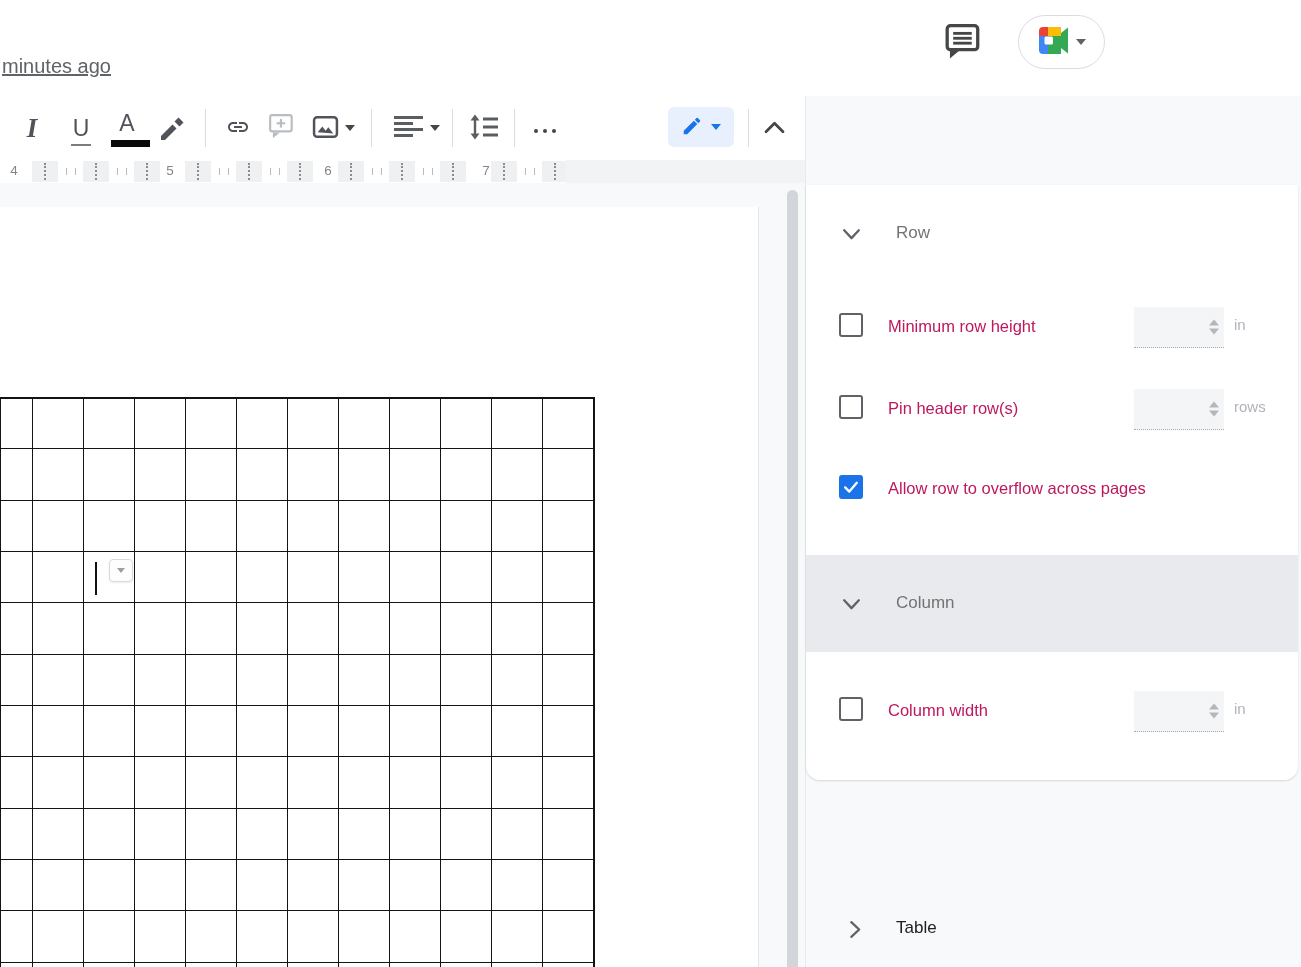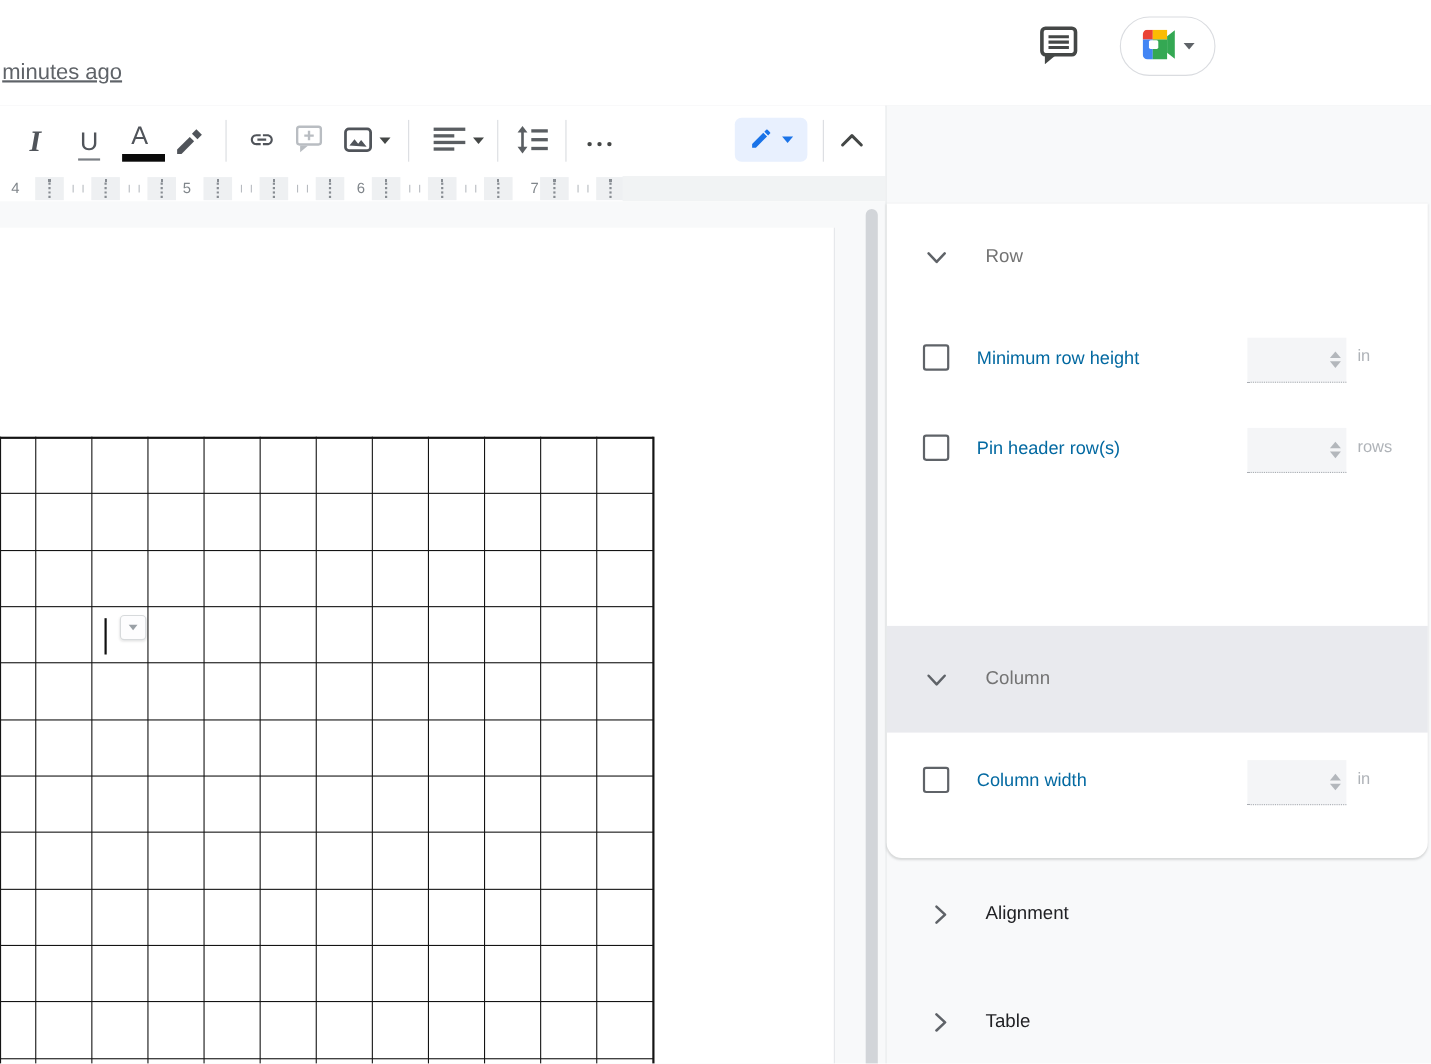--- a/index.html
+++ b/index.html
@@ -55,21 +55,21 @@
   .pcard{position:absolute;left:0;top:89px;width:492px;height:595px;background:#fff;border-radius:0 0 14px 14px;box-shadow:0 1px 2px rgba(60,64,67,.18);}
   .sechead{position:absolute;left:0;width:100%;height:97px;}
   .sechead .chev{position:absolute;left:34px;top:50%;margin-top:-11px;}
   .sechead .slbl{position:absolute;left:90px;top:50%;transform:translateY(-54%);font-size:17px;font-weight:500;color:#737373;}
   .colbar{background:#e9eaee;}
   .crow{position:absolute;left:0;width:100%;height:46px;}
   .cb{position:absolute;left:33px;top:0;width:24px;height:24px;border:2px solid #5f6368;border-radius:3px;box-sizing:border-box;display:flex;align-items:center;justify-content:center;}
   .cb svg{visibility:hidden;}
   .cb.on{background:#1a73e8;border-color:#1a73e8;}
   .cb.on svg{visibility:visible;}
-  .crow .clbl{position:absolute;left:82px;top:13px;transform:translateY(-50%);font-size:16.5px;color:#0369a1;white-space:nowrap;}
+  .crow .clbl{position:absolute;left:82px;top:13px;transform:translateY(-50%);font-size:16.5px;color:#be185d;white-space:nowrap;}
   .field{position:absolute;left:328px;top:-6px;width:90px;height:41px;background:#f4f5f7;border-bottom:1px dotted #a9adb2;box-sizing:border-box;}
   .field .fval{position:absolute;left:8px;top:10px;font-size:15px;color:#3c4043;}
   .spinner{position:absolute;right:5px;top:50%;transform:translateY(-50%);display:flex;flex-direction:column;gap:3px;align-items:center;}
   .spinner .up{width:0;height:0;border-left:5.5px solid transparent;border-right:5.5px solid transparent;border-bottom:6.5px solid #b3b7bc;}
   .spinner .dn{width:0;height:0;border-left:5.5px solid transparent;border-right:5.5px solid transparent;border-top:6.5px solid #b3b7bc;}
   .unit{position:absolute;left:428px;top:11px;transform:translateY(-50%);font-size:15px;color:#afb3b8;}
   .colrow{position:absolute;left:0;width:100%;height:98px;}
   .colrow .chev{position:absolute;left:38px;top:50%;margin-top:-11px;}
   .colrow .slbl{position:absolute;left:90px;top:50%;transform:translateY(-54%);font-size:17px;font-weight:500;color:#202124;}
 </style>
@@ -348,22 +348,30 @@
         <div class="field">
           <span class="fval"></span>
           <span class="spinner">
               <i class="up"></i>
               <i class="dn"></i>
             </span>
         </div>
         <span class="unit">rows</span>
       </div>
 
-
-      <div class="sechead colbar" style="top:370px;height:97px;margin-top:14px;">
+      <div class="crow" style="top:290px;">
+        <span class="cb on">
+          <svg width="20" height="20" viewBox="0 0 24 24">
+              <polyline points="5,12.5 10,17.5 19,7" fill="none" stroke="#fff" stroke-width="2.8" stroke-linecap="round" stroke-linejoin="round"></polyline>
+            </svg>
+        </span>
+        <label class="clbl">Allow row to overflow across pages</label>
+      </div>
+
+      <div class="sechead colbar" style="top:370px;height:97px;">
         <span class="chev">
           <svg width="23" height="23" viewBox="0 0 22 22">
             <polyline points="4,7 11,14.5 18,7" fill="none" stroke="#5f6368" stroke-width="2.2" stroke-linecap="round" stroke-linejoin="round"></polyline>
           </svg>
         </span>
         <span class="slbl">Column</span>
       </div>
 
       <div class="crow" style="top:512px;">
         <span class="cb">
@@ -376,28 +384,20 @@
           <span class="fval"></span>
           <span class="spinner">
               <i class="up"></i>
               <i class="dn"></i>
             </span>
         </div>
         <span class="unit">in</span>
       </div>
     </div>
 
-    <div class="colrow" style="top:686px;">
-      <span class="chev">
-        <svg width="23" height="23" viewBox="0 0 22 22">
-          <polyline points="7,4 14.5,11 7,18" fill="none" stroke="#5f6368" stroke-width="2.2" stroke-linecap="round" stroke-linejoin="round"></polyline>
-        </svg>
-      </span>
-      <span class="slbl">Alignment</span>
-    </div>
     <div class="colrow" style="top:784px;">
       <span class="chev">
         <svg width="23" height="23" viewBox="0 0 22 22">
           <polyline points="7,4 14.5,11 7,18" fill="none" stroke="#5f6368" stroke-width="2.2" stroke-linecap="round" stroke-linejoin="round"></polyline>
         </svg>
       </span>
       <span class="slbl">Table</span>
     </div>
   </aside>
 </div>

